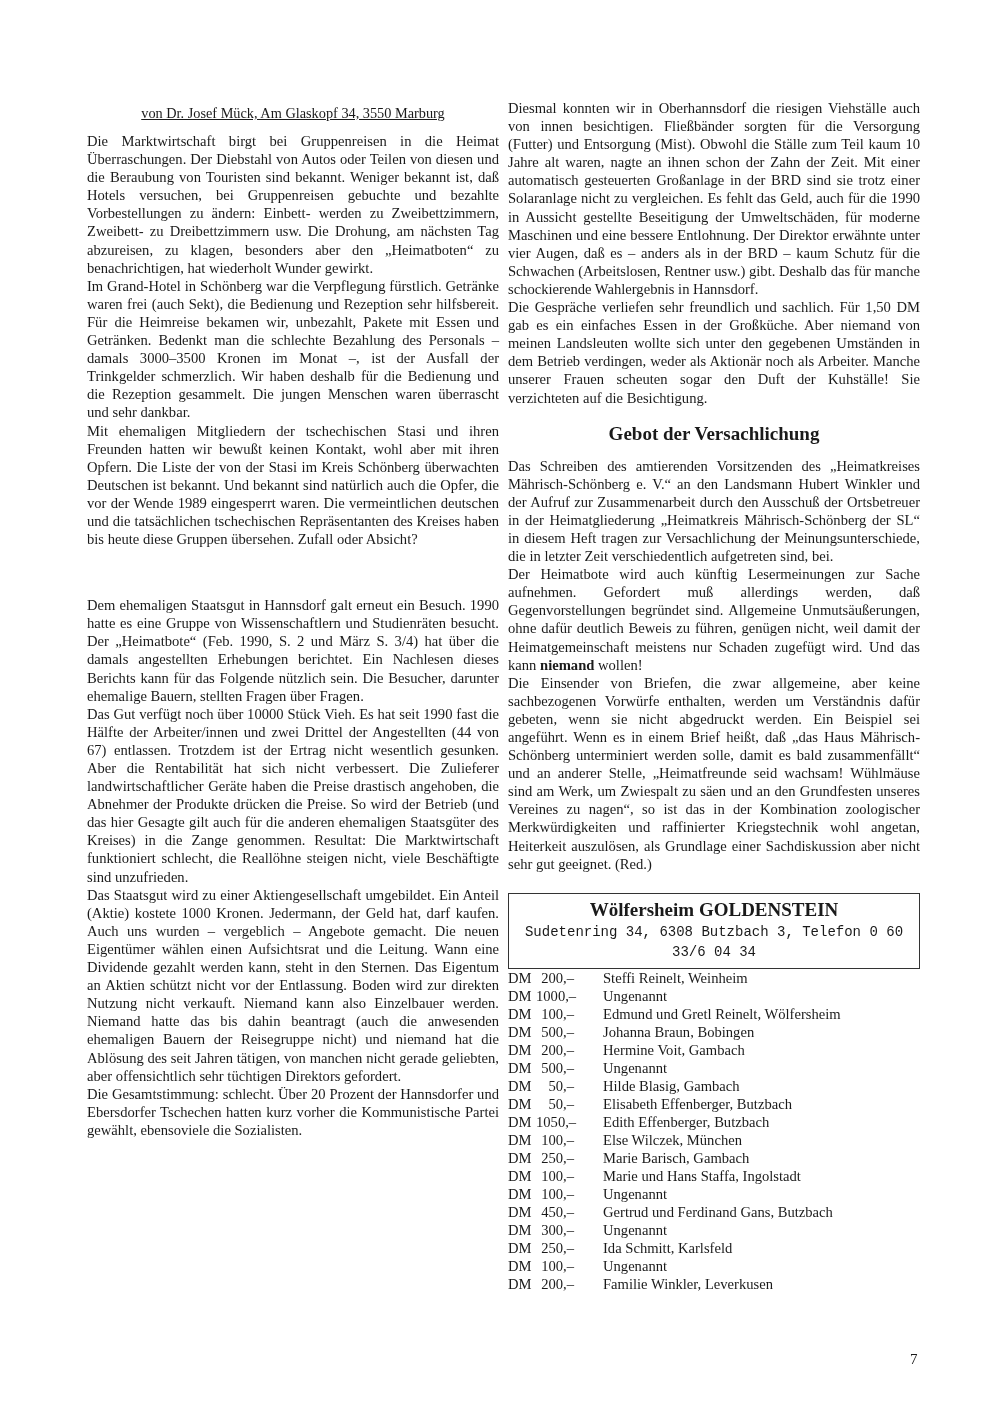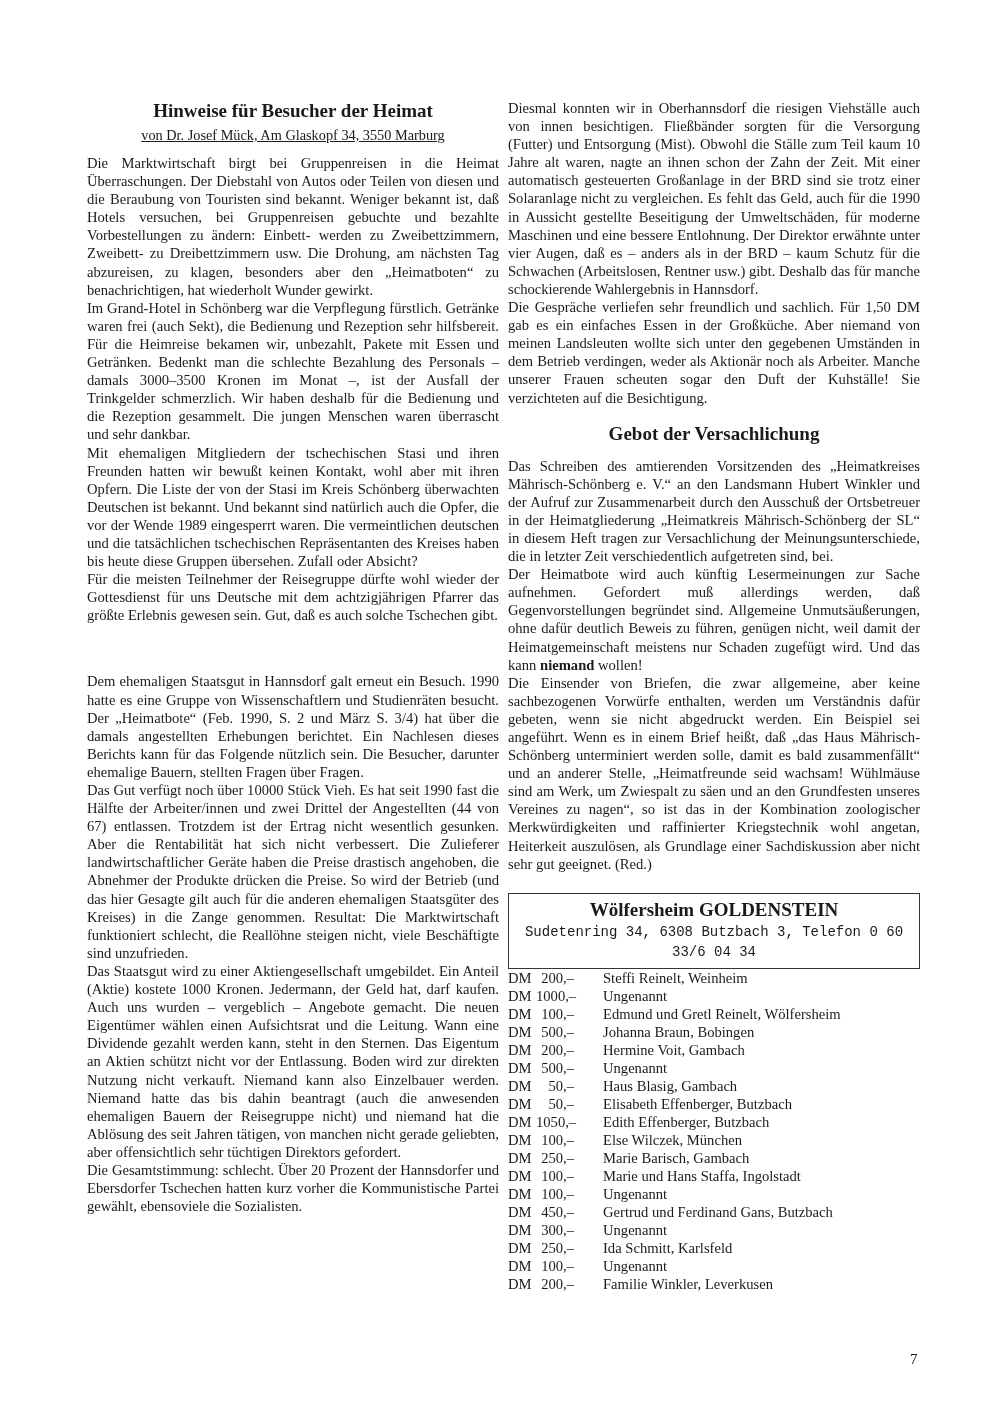--- a/index.html
+++ b/index.html
@@ -19,26 +19,24 @@
   .donor .cur { width:28px; }
   .donor .amt { width:38px; text-align:right; }
   .donor .name { margin-left:29px; }
   .pagenum { position:absolute; left:910px; top:1351px; font-size:15px; }
   b.strong { font-weight:bold; }
 </style>
 </head>
 <body>
 
 <div class="col col-left">
-  <h1 class="h1">Hinweise für Besucher der Heimat</h1>
   <div class="byline">von Dr. Josef Mück, Am Glaskopf 34, 3550 Marburg</div>
   <p>Die Marktwirtschaft birgt bei Gruppenreisen in die Heimat Überraschungen. Der Diebstahl von Autos oder Teilen von diesen und die Beraubung von Touristen sind bekannt. Weniger bekannt ist, daß Hotels versuchen, bei Gruppenreisen gebuchte und bezahlte Vorbestellungen zu ändern: Einbett- werden zu Zweibettzimmern, Zweibett- zu Dreibettzimmern usw. Die Drohung, am nächsten Tag abzureisen, zu klagen, besonders aber den „Heimatboten“ zu benachrichtigen, hat wiederholt Wunder gewirkt.</p>
   <p>Im Grand-Hotel in Schönberg war die Verpflegung fürstlich. Getränke waren frei (auch Sekt), die Bedienung und Rezeption sehr hilfsbereit. Für die Heimreise bekamen wir, unbezahlt, Pakete mit Essen und Getränken. Bedenkt man die schlechte Bezahlung des Personals – damals 3000–3500 Kronen im Monat –, ist der Ausfall der Trinkgelder schmerzlich. Wir haben deshalb für die Bedienung und die Rezeption gesammelt. Die jungen Menschen waren überrascht und sehr dankbar.</p>
   <p>Mit ehemaligen Mitgliedern der tschechischen Stasi und ihren Freunden hatten wir bewußt keinen Kontakt, wohl aber mit ihren Opfern. Die Liste der von der Stasi im Kreis Schönberg überwachten Deutschen ist bekannt. Und bekannt sind natürlich auch die Opfer, die vor der Wende 1989 eingesperrt waren. Die vermeintlichen deutschen und die tatsächlichen tschechischen Repräsentanten des Kreises haben bis heute diese Gruppen übersehen. Zufall oder Absicht?</p>
-  <p>Für die meisten Teilnehmer der Reisegruppe dürfte wohl wieder der Gottesdienst für uns Deutsche mit dem achtzigjährigen Pfarrer das größte Erlebnis gewesen sein. Gut, daß es auch solche Tschechen gibt.</p>
 
   <div style="height:36px"></div>
   <div style="height:12px"></div>
   <p>Dem ehemaligen Staatsgut in Hannsdorf galt erneut ein Besuch. 1990 hatte es eine Gruppe von Wissenschaftlern und Studienräten besucht. Der „Heimatbote“ (Feb. 1990, S. 2 und März S. 3/4) hat über die damals angestellten Erhebungen berichtet. Ein Nachlesen dieses Berichts kann für das Folgende nützlich sein. Die Besucher, darunter ehemalige Bauern, stellten Fragen über Fragen.</p>
   <p>Das Gut verfügt noch über 10000 Stück Vieh. Es hat seit 1990 fast die Hälfte der Arbeiter/innen und zwei Drittel der Angestellten (44 von 67) entlassen. Trotzdem ist der Ertrag nicht wesentlich gesunken. Aber die Rentabilität hat sich nicht verbessert. Die Zulieferer landwirtschaftlicher Geräte haben die Preise drastisch angehoben, die Abnehmer der Produkte drücken die Preise. So wird der Betrieb (und das hier Gesagte gilt auch für die anderen ehemaligen Staatsgüter des Kreises) in die Zange genommen. Resultat: Die Marktwirtschaft funktioniert schlecht, die Reallöhne steigen nicht, viele Beschäftigte sind unzufrieden.</p>
   <p>Das Staatsgut wird zu einer Aktiengesellschaft umgebildet. Ein Anteil (Aktie) kostete 1000 Kronen. Jedermann, der Geld hat, darf kaufen. Auch uns wurden – vergeblich – Angebote gemacht. Die neuen Eigentümer wählen einen Aufsichtsrat und die Leitung. Wann eine Dividende gezahlt werden kann, steht in den Sternen. Das Eigentum an Aktien schützt nicht vor der Entlassung. Boden wird zur direkten Nutzung nicht verkauft. Niemand kann also Einzelbauer werden. Niemand hatte das bis dahin beantragt (auch die anwesenden ehemaligen Bauern der Reisegruppe nicht) und niemand hat die Ablösung des seit Jahren tätigen, von manchen nicht gerade geliebten, aber offensichtlich sehr tüchtigen Direktors gefordert.</p>
   <p>Die Gesamtstimmung: schlecht. Über 20 Prozent der Hannsdorfer und Ebersdorfer Tschechen hatten kurz vorher die Kommunistische Partei gewählt, ebensoviele die Sozialisten.</p>
 </div>
 
 <div class="col col-right" style="top:99px">
@@ -84,21 +82,21 @@
         <span class="name">Hermine Voit, Gambach</span>
       </div>
     <div class="donor">
         <span class="cur">DM</span>
         <span class="amt">500,–</span>
         <span class="name">Ungenannt</span>
       </div>
     <div class="donor">
         <span class="cur">DM</span>
         <span class="amt">50,–</span>
-        <span class="name">Haus Blasig, Gambach</span>
+        <span class="name">Hilde Blasig, Gambach</span>
       </div>
     <div class="donor">
         <span class="cur">DM</span>
         <span class="amt">50,–</span>
         <span class="name">Elisabeth Effenberger, Butzbach</span>
       </div>
     <div class="donor">
         <span class="cur">DM</span>
         <span class="amt">1050,–</span>
         <span class="name">Edith Effenberger, Butzbach</span>

